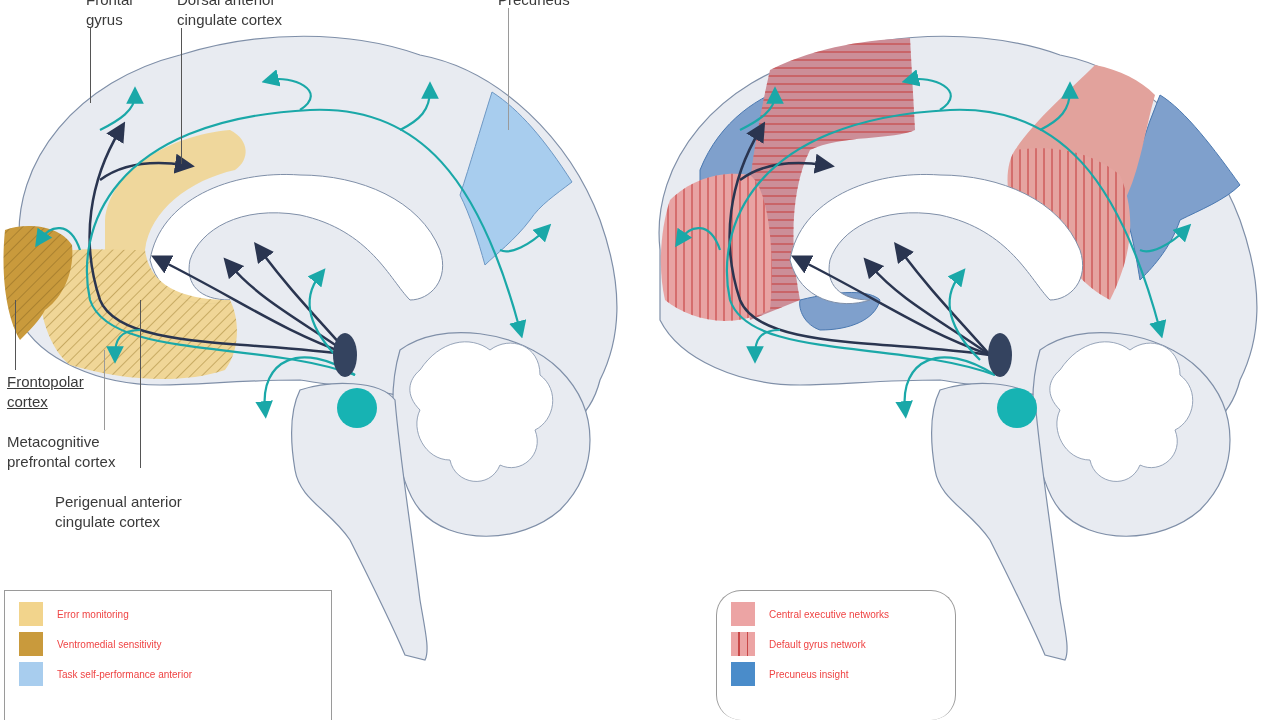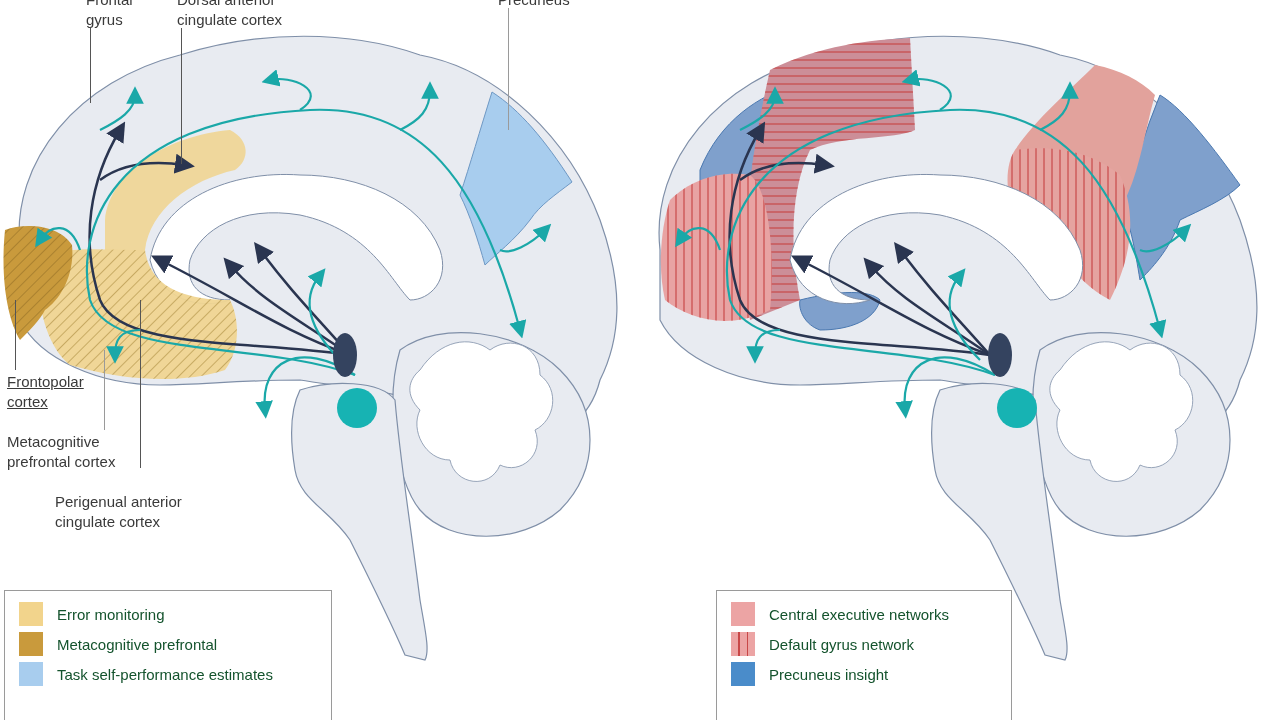--- a/index.html
+++ b/index.html
@@ -6,21 +6,21 @@
   body { width:1280px; height:720px; position:relative; overflow:hidden;
          font-family:"Liberation Sans", sans-serif; color:#333333; }
   .label { position:absolute; font-size:15px; line-height:20px; color:#3a3a3a; white-space:pre-line; }
   .leader { position:absolute; width:1px; background:#555555; }
   .leader.grey { background:#9a9a9a; }
   svg.brain { position:absolute; top:0; }
   .legend { position:absolute; top:590px; border:1px solid #9a9a9a; border-bottom:none;
             background:#ffffff; padding:8px 14px 0 14px; box-sizing:border-box; }
   .legend-item { display:flex; align-items:center; height:30px; }
   .swatch { width:24px; height:24px; margin-right:14px; flex:0 0 24px; }
-  .legend-text { font-size:15px; color:#14532d; }
+  .legend-text { font-size:10px; color:#ef4444; }
   .sw-error { background:#f2d48c; }
   .sw-confidence { background:repeating-linear-gradient(45deg,#f2d48c 0 5px,#a88838 5px 6.5px); }
   .sw-meta { background:#c99a3c; }
   .sw-task { background:#a8cdee; }
   .sw-cen { background:#eca4a4; }
   .sw-dmn { background:repeating-linear-gradient(90deg,#eca4a4 0 7px,#c84848 7px 8.5px); }
   .sw-sal { background:repeating-linear-gradient(0deg,#eca4a4 0 7px,#c84848 7px 8.5px); }
   .sw-ci { background:#4a8cca; }
 </style>
 </head>
@@ -99,25 +99,25 @@
 <div class="label" style="left:7px;top:492px;margin-left:48px;">Perigenual anterior
 cingulate cortex</div>
 
 <div class="legend" style="left:4px;width:328px;height:130px;">
   <div class="legend-item">
       <span class="swatch sw-error"></span>
       <span class="legend-text">Error monitoring</span>
     </div>
   <div class="legend-item">
       <span class="swatch sw-meta"></span>
-      <span class="legend-text">Metacognitive prefrontal</span>
+      <span class="legend-text">Ventromedial sensitivity</span>
     </div>
   <div class="legend-item">
       <span class="swatch sw-task"></span>
-      <span class="legend-text">Task self-performance estimates</span>
+      <span class="legend-text">Task self-performance anterior</span>
     </div>
 </div>
 
 <svg class="brain" style="left:640px" width="640" height="720" viewBox="0 0 640 720">
   <defs>
     <pattern id="vHatch" width="8" height="8" patternUnits="userSpaceOnUse">
       <line x1="4" y1="0" x2="4" y2="8" stroke="#c84848" stroke-width="1.2"></line>
     </pattern>
     <pattern id="hHatch" width="8" height="8" patternUnits="userSpaceOnUse">
       <line x1="0" y1="4" x2="8" y2="4" stroke="#c84848" stroke-width="1.2"></line>
@@ -160,21 +160,21 @@
     <path d="M80,250 C70,220 50,225 40,240" marker-end="url(#arT2)"></path>
     <path d="M140,330 C120,330 115,340 115,355" marker-end="url(#arT2)"></path>
     <path d="M355,375 C300,340 260,360 265,410" marker-end="url(#arT2)"></path>
     <path d="M340,360 C310,330 300,300 320,275" marker-end="url(#arT2)"></path>
     <path d="M100,130 C120,120 135,110 135,95" marker-end="url(#arT2)"></path>
   </g>
   <ellipse cx="360" cy="355" rx="12" ry="22" fill="#34435f"></ellipse>
   <circle cx="377" cy="408" r="20" fill="#17b3b3"></circle>
 </svg>
 
-<div class="legend" style="left:716px;width:296px;height:130px;">
+<div class="legend" style="left:716px;width:240px;height:130px;border-radius:25px;">
   <div class="legend-item">
       <span class="swatch sw-cen"></span>
       <span class="legend-text">Central executive networks</span>
     </div>
   <div class="legend-item">
       <span class="swatch sw-dmn"></span>
       <span class="legend-text">Default gyrus network</span>
     </div>
   <div class="legend-item">
       <span class="swatch sw-ci"></span>

